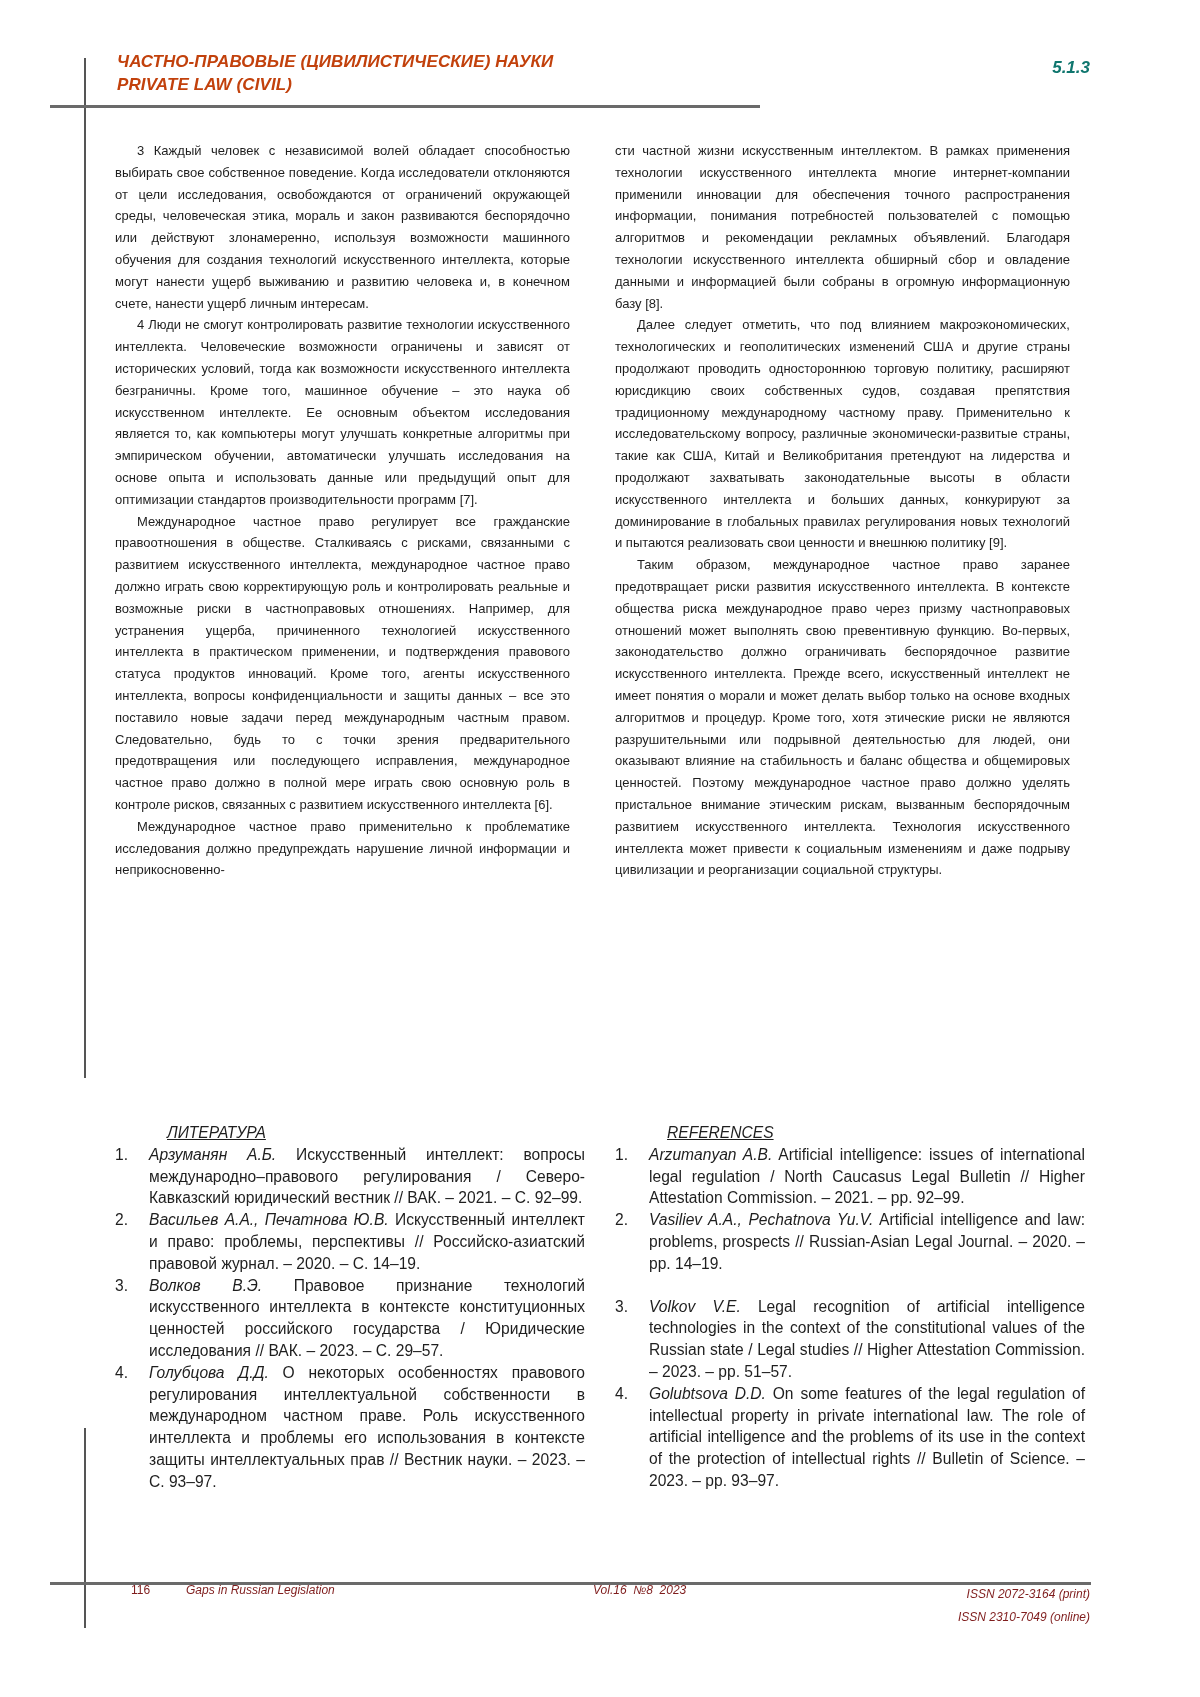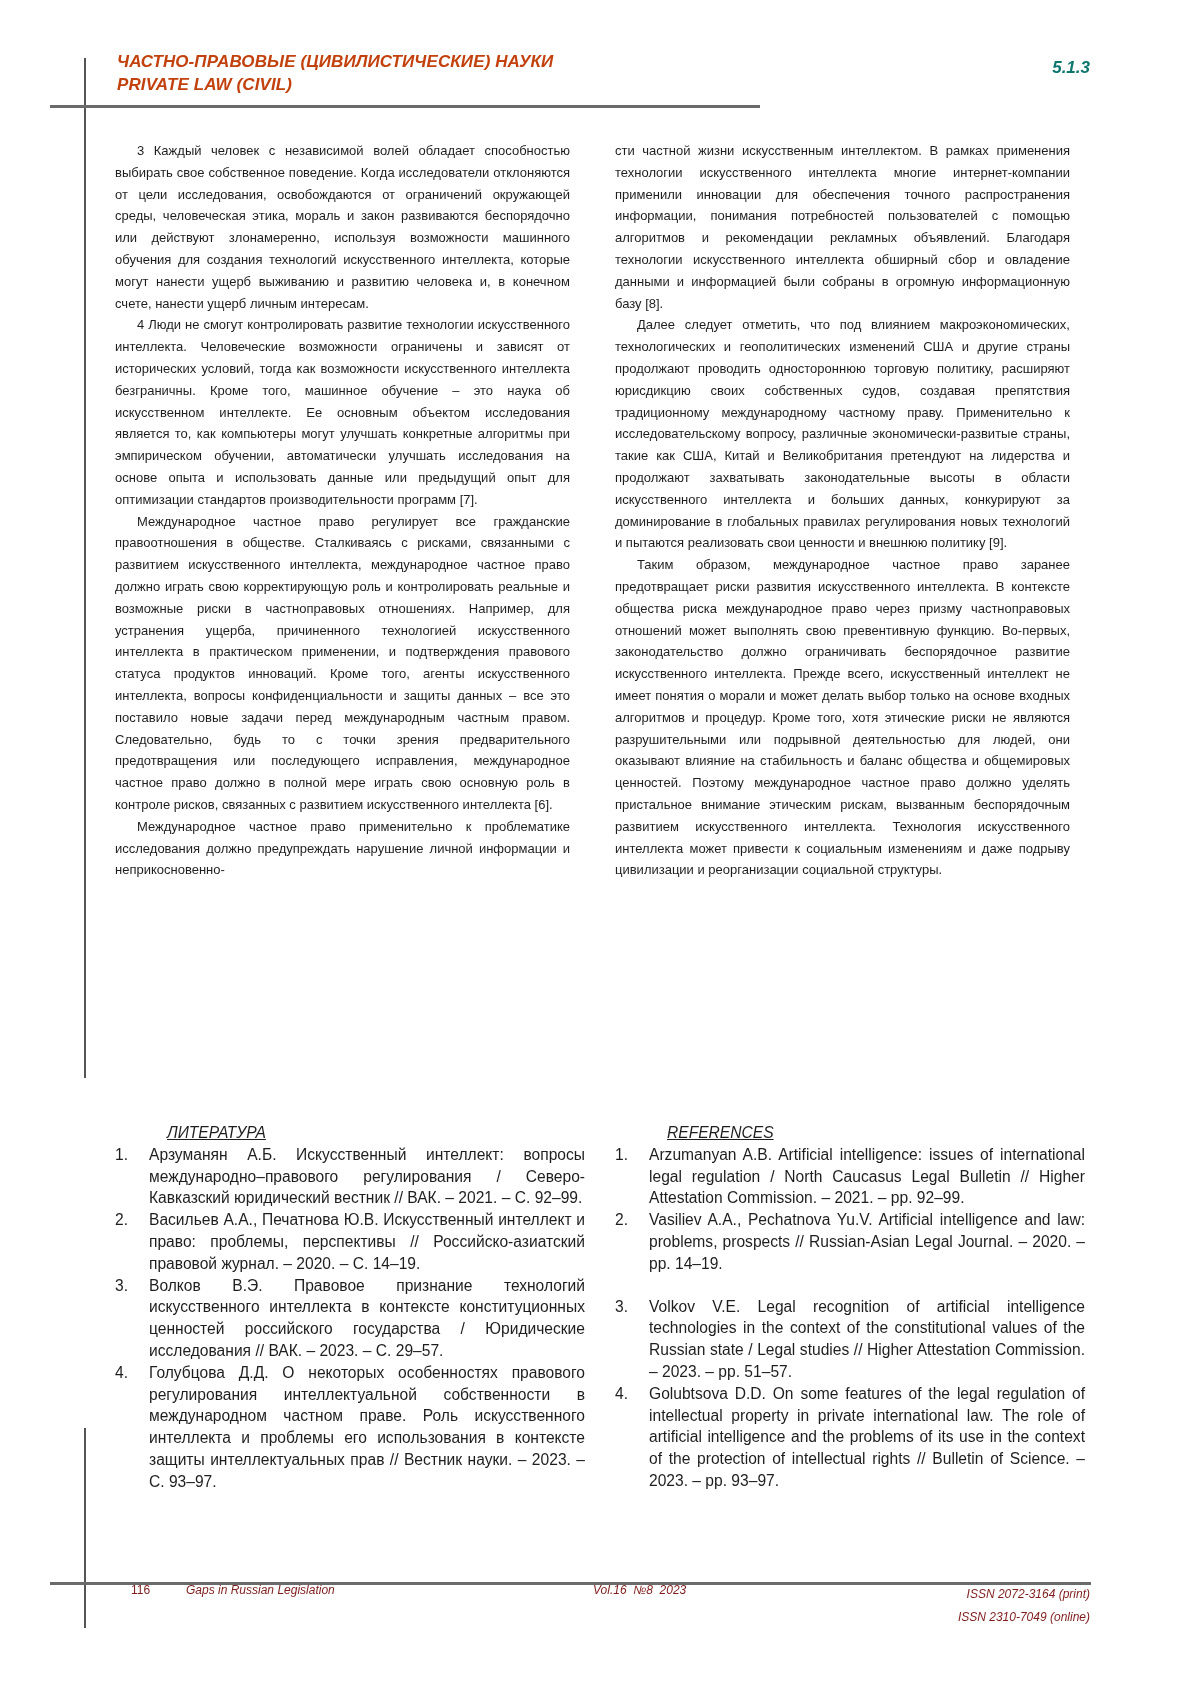--- a/index.html
+++ b/index.html
@@ -16,21 +16,21 @@
   .col p { margin: 0; text-indent: 22px; }
   .col-left { left: 115px; }
   .col-right { left: 615px; }
   .refs { position: absolute; top: 1122px; width: 470px; font-size: 15.6px; line-height: 21.8px; }
   .refs-left { left: 115px; }
   .refs-right { left: 615px; }
   .refs-title { font-style: italic; text-decoration: underline; margin-left: 52px; display: block; }
   .ref { display: flex; text-align: justify; }
   .ref-num { width: 34px; flex: 0 0 34px; }
   .ref-body { flex: 1; }
-  .ref-author { }
+  .ref-author { font-style: italic; }
   .gap { height: 21px; }
   .footer { position: absolute; top: 1583px; font-size: 12px; color: #7f1d1d; margin-left: 16px; }
   .f-page { left: 115px; }
   .f-journal { left: 170px; font-style: italic; }
   .f-vol { left: 577px; font-style: italic; }
   .f-issn { right: 110px; text-align: right; font-style: italic; line-height: 23px; }
 </style>
 </head>
 <body>
 

